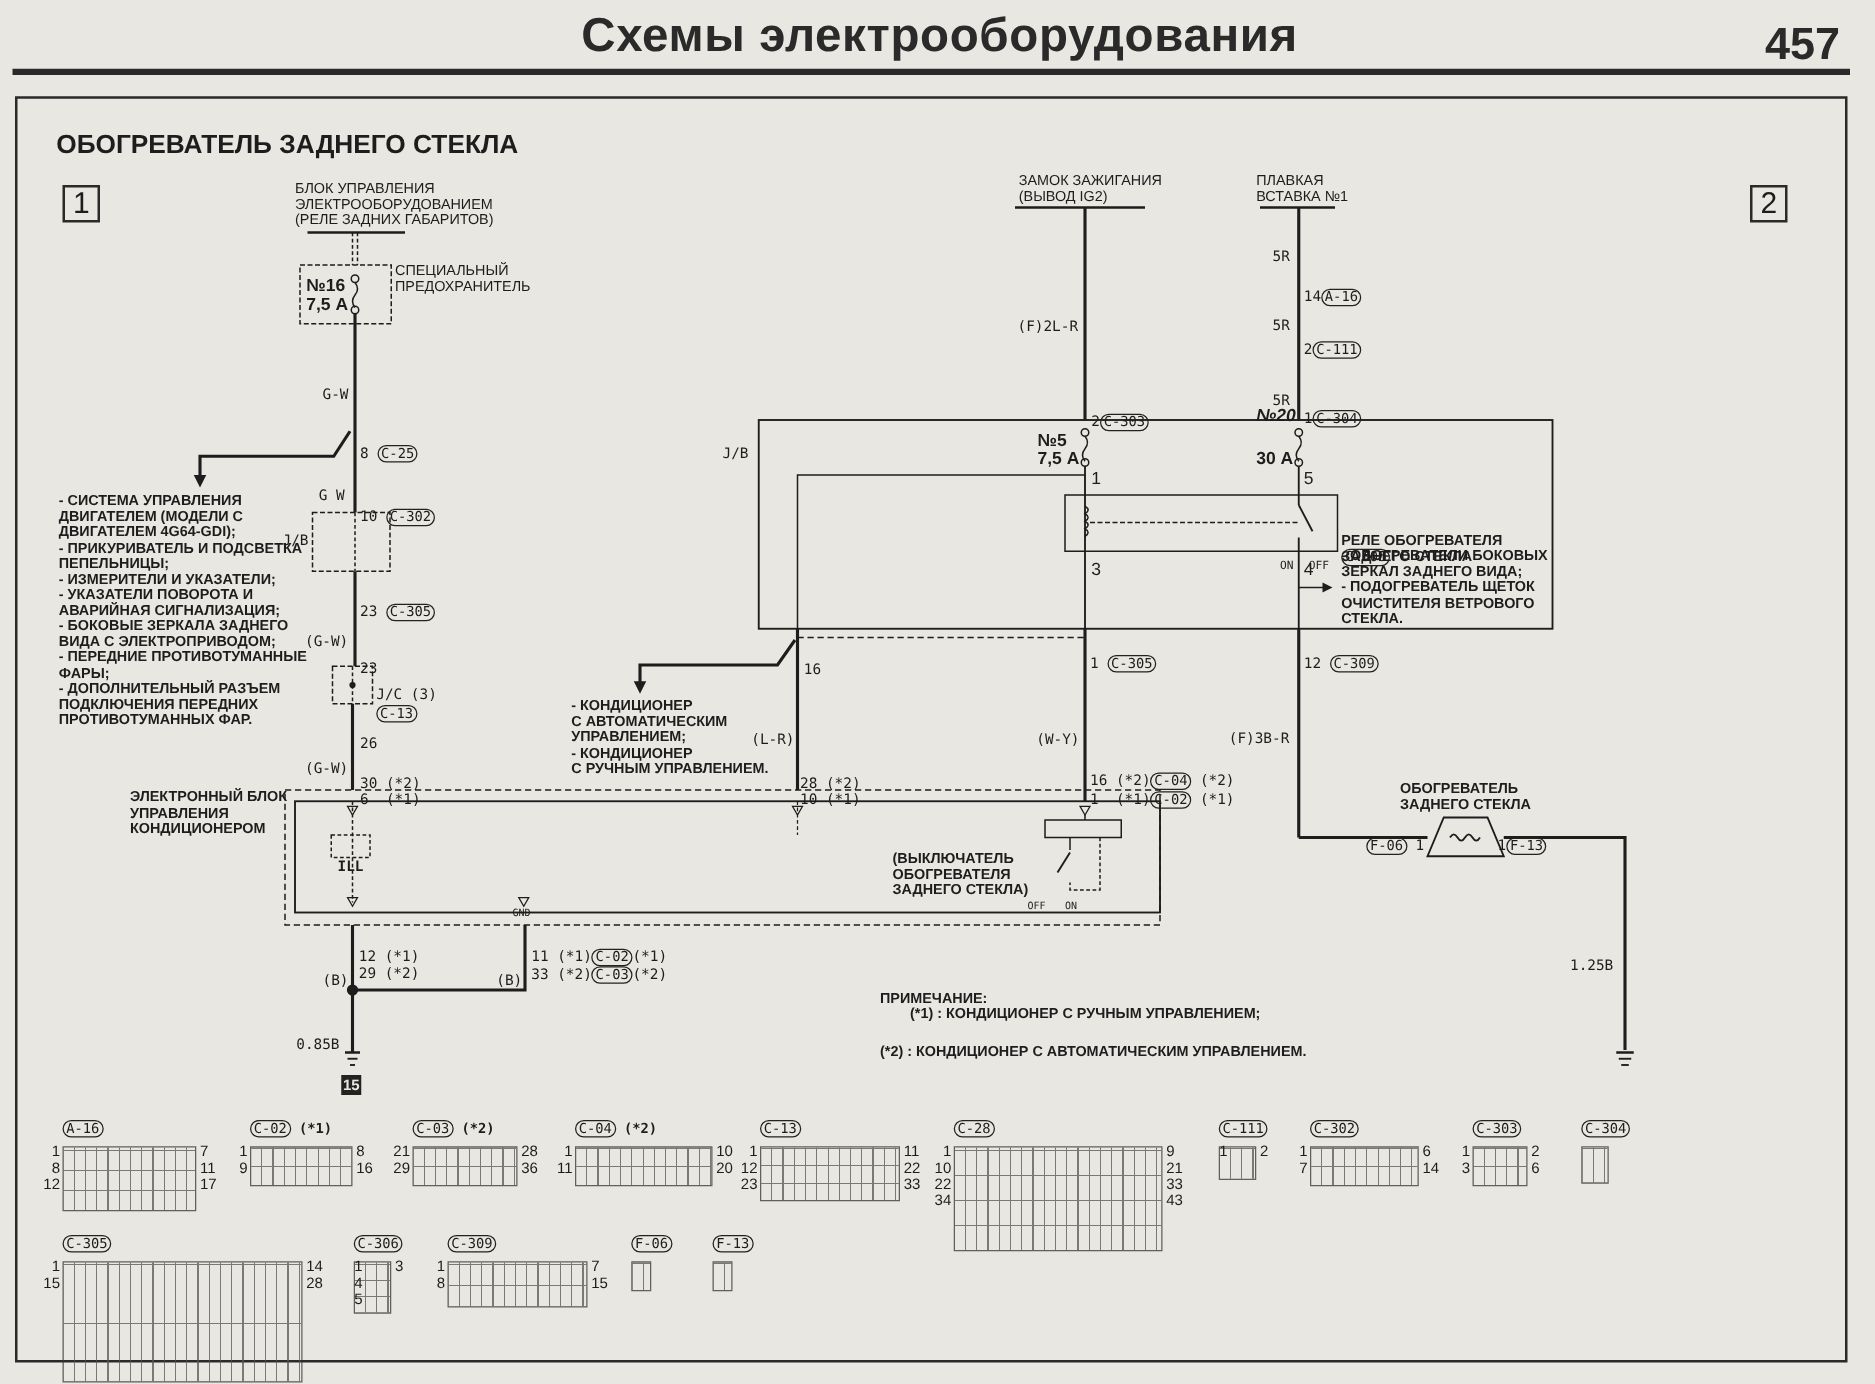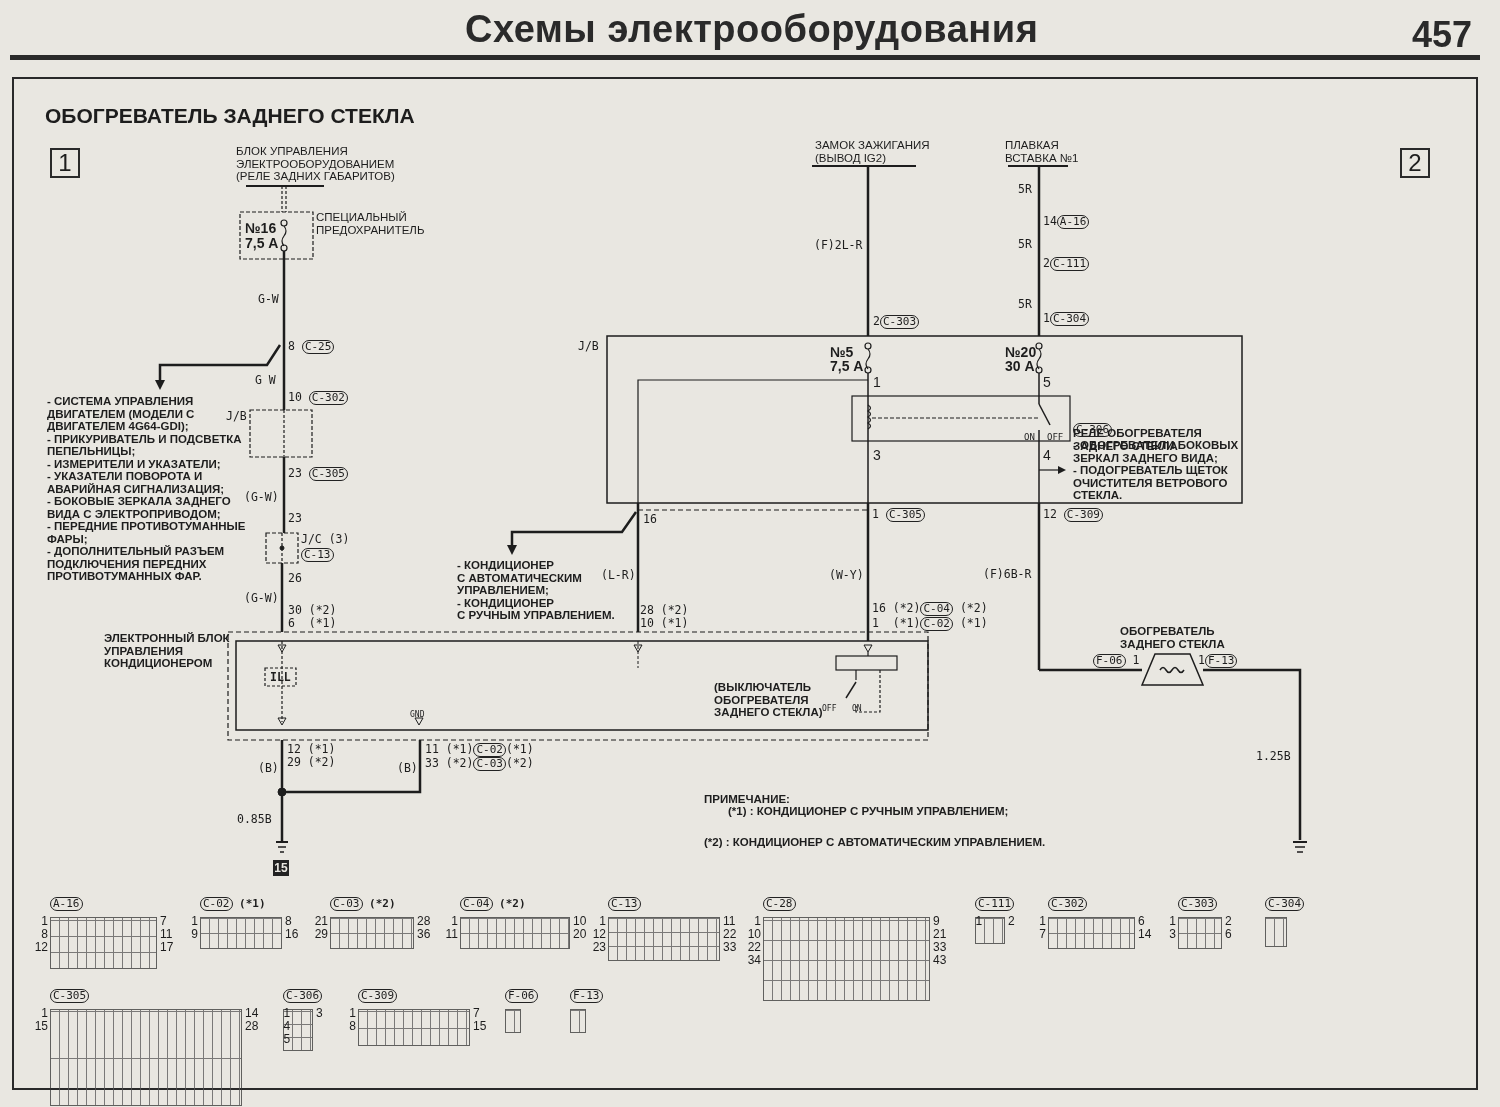--- a/index.html
+++ b/index.html
@@ -5,21 +5,21 @@
   html,body{margin:0;padding:0;}
   body{width:1500px;height:1107px;background:#e9e7e1;position:relative;overflow:hidden;font-family:"Liberation Sans",sans-serif;color:#1d1d1d;}
   .abs{position:absolute;}
   .hdr-title{left:465px;top:8px;font-size:38px;font-weight:bold;letter-spacing:0.5px;color:#2a2a2a;}
   .hdr-page{left:1412px;top:14px;font-size:36px;font-weight:bold;color:#2a2a2a;}
   .hdr-rule{left:10px;top:55px;width:1470px;height:5px;background:#2a2a2a;}
   .frame{left:12px;top:77px;width:1466px;height:1013px;border:2px solid #2a2a2a;box-sizing:border-box;}
   .sec-title{left:45px;top:104px;font-size:21px;font-weight:bold;}
   .num-box{width:30px;height:30px;border:2px solid #2a2a2a;box-sizing:border-box;font-size:24px;text-align:center;line-height:26px;font-weight:normal;}
   .lbl{font-size:11.5px;line-height:12.5px;font-weight:bold;white-space:pre;}
-  .lbl-n{font-size:11.5px;line-height:12.5px;white-space:pre;font-family:"DejaVu Sans Mono",monospace;}
+  .lbl-n{font-size:11.5px;line-height:12.5px;white-space:pre;font-family:"DejaVu Sans Mono",monospace;margin-top:16px;}
   .lbl-b{font-size:14px;line-height:15px;font-weight:bold;white-space:pre;}
   .conn{display:inline-block;border:1.5px solid #222;border-radius:7px;padding:0 2px;font-size:11px;line-height:12px;font-family:"DejaVu Sans Mono",monospace;}
   svg.wires{position:absolute;left:0;top:0;}
   .ground-num{width:16px;height:16px;background:#222;color:#e9e7e1;font-size:12px;font-weight:bold;text-align:center;line-height:16px;}
   .cblk{position:absolute;}
   .cblk .ct{font-size:11px;font-family:"DejaVu Sans Mono",monospace;}
   .pins{font-size:12px;line-height:13px;}
 </style>
 </head>
 <body>
@@ -137,34 +137,34 @@
 (ВЫВОД IG2)</div>
 <div class="abs lbl" style="left:1005px;top:139px;font-weight:normal;">ПЛАВКАЯ
 ВСТАВКА №1</div>
 
 <div class="abs lbl-b" style="left:245px;top:221px;">№16</div>
 <div class="abs lbl-b" style="left:245px;top:236px;">7,5 А</div>
 <div class="abs lbl" style="left:316px;top:211px;font-weight:normal;">СПЕЦИАЛЬНЫЙ
 ПРЕДОХРАНИТЕЛЬ</div>
 <div class="abs lbl-b" style="left:830px;top:345px;">№5</div>
 <div class="abs lbl-b" style="left:830px;top:359px;">7,5 А</div>
-<div class="abs lbl-b" style="left:1005px;top:345px;">№20</div>
+<div class="abs lbl-b" style="left:1005px;top:325px;font-style:italic;">№20</div>
 <div class="abs lbl-b" style="left:1005px;top:359px;">30 А</div>
 
 <div class="abs lbl-n" style="left:258px;top:293px;">G-W</div>
 <div class="abs lbl-n" style="left:255px;top:374px;">G W</div>
 <div class="abs lbl-n" style="left:244px;top:491px;">(G-W)</div>
 <div class="abs lbl-n" style="left:244px;top:592px;">(G-W)</div>
 <div class="abs lbl-n" style="left:814px;top:239px;">(F)2L-R</div>
 <div class="abs lbl-n" style="left:1018px;top:183px;">5R</div>
 <div class="abs lbl-n" style="left:1018px;top:238px;">5R</div>
 <div class="abs lbl-n" style="left:1018px;top:298px;">5R</div>
 <div class="abs lbl-n" style="left:601px;top:569px;">(L-R)</div>
 <div class="abs lbl-n" style="left:829px;top:569px;">(W-Y)</div>
-<div class="abs lbl-n" style="left:983px;top:568px;">(F)6B-R</div>
+<div class="abs lbl-n" style="left:983px;top:568px;">(F)3B-R</div>
 <div class="abs lbl-n" style="left:258px;top:762px;">(B)</div>
 <div class="abs lbl-n" style="left:397px;top:762px;">(B)</div>
 <div class="abs lbl-n" style="left:237px;top:813px;">0.85B</div>
 <div class="abs lbl-n" style="left:1256px;top:750px;">1.25B</div>
 
 <div class="abs lbl-n" style="left:288px;top:340px;"><span>8</span> <span class="conn">C-25</span></div>
 <div class="abs lbl-n" style="left:288px;top:391px;"><span>10</span> <span class="conn">C-302</span></div>
 <div class="abs lbl-n" style="left:288px;top:467px;"><span>23</span> <span class="conn">C-305</span></div>
 <div class="abs lbl-n" style="left:288px;top:512px;">23</div>
 <div class="abs lbl-n" style="left:301px;top:533px;">J/C (3)</div>

